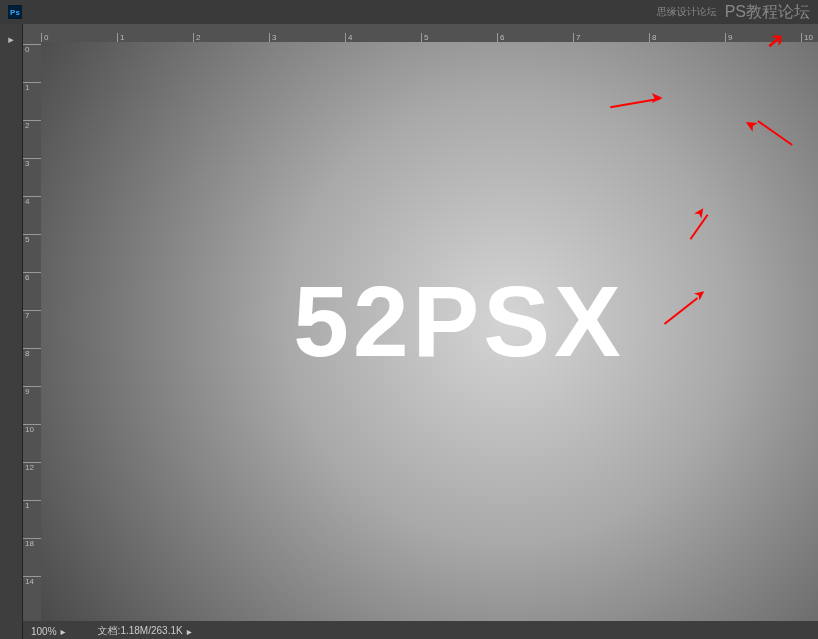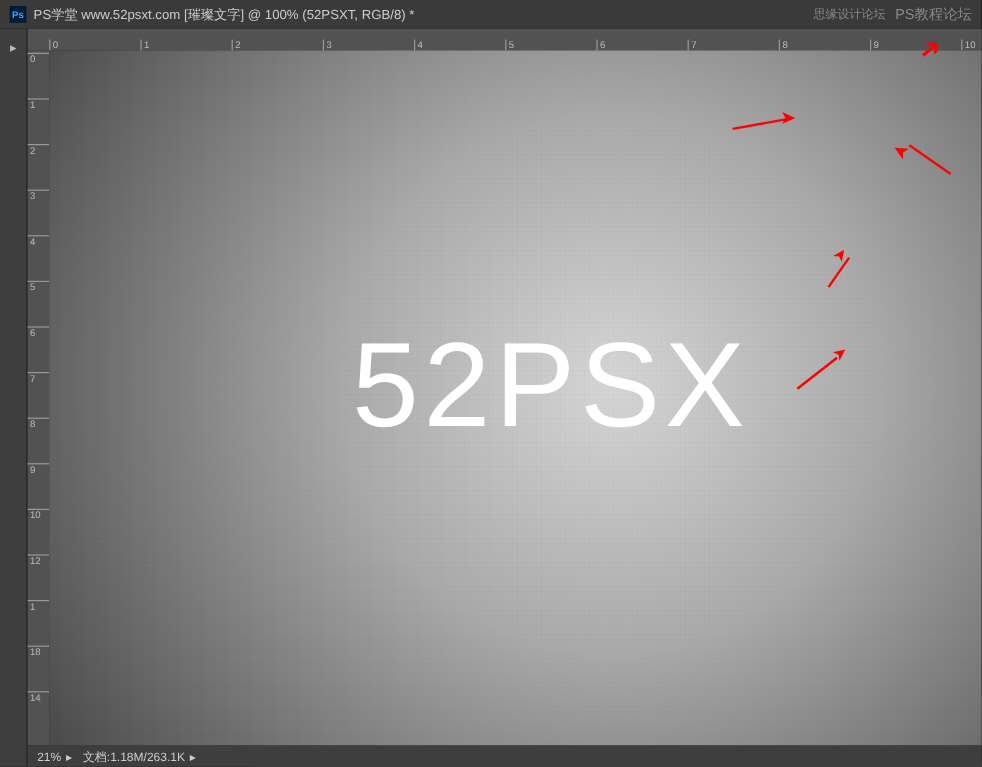--- a/index.html
+++ b/index.html
@@ -11,34 +11,33 @@
 .left-tools { width: 26px; background: #3e3e3e; border-right: 1px solid #222; display: flex; flex-direction: column; padding-top: 4px; }
 .tool-slot { width: 22px; height: 20px; margin: 1px auto; display: flex; align-items: center; justify-content: center; color: #bbb; font-size: 11px; }
 .rulers-canvas { flex: 1; display: flex; flex-direction: column; background: #282828; }
 .ruler-h { height: 18px; background: #525252; display: flex; align-items: flex-end; font-size: 8px; color: #bbb; padding-left: 18px; position: relative; }
 .ruler-h span { width: 76px; display: inline-block; border-left: 1px solid #999; padding-left: 2px; }
 .canvas-row { flex: 1; display: flex; }
 .ruler-v { width: 18px; background: #525252; font-size: 8px; color: #bbb; padding-top: 2px; }
 .ruler-v span { display: block; height: 38px; border-top: 1px solid #999; padding-left: 2px; }
 .canvas { flex: 1; background: radial-gradient(circle at 56% 48%, #d6d6d6 0%, #aaa 40%, #6a6a6a 80%, #4a4a4a 100%); position: relative; display: flex; align-items: center; justify-content: center; }
 .canvas-noise { position: absolute; inset: 0; opacity: 0.15; background-image: repeating-linear-gradient(0deg, rgba(0,0,0,0.1) 0, transparent 1px, transparent 2px), repeating-linear-gradient(90deg, rgba(0,0,0,0.1) 0, transparent 1px, transparent 2px); }
-.canvas-text { color: #fff; font-size: 100px; font-weight: 400; letter-spacing: 4px; position: relative; top: -10px; }
+.canvas-text { color: #fff; font-size: 100px; font-weight: 700; letter-spacing: 4px; position: relative; top: -10px; }
 .statusbar { height: 20px; background: #3e3e3e; display: flex; align-items: center; font-size: 10px; color: #ccc; padding: 0 8px; }
-.statusbar span + span { margin-left: 9px; }
+.statusbar span + span { margin-left: 32px; }
 .arrow-annot { position: absolute; color: #ff0000; font-size: 22px; z-index: 10; pointer-events: none; }
 .arrow-line { position: absolute; background: #ff0000; height: 2px; z-index: 10; pointer-events: none; }
 </style>
 </head>
 <body>
 
 <div class="titlebar">
   <span class="ps-icon">Ps</span>
-  <span>PS学堂  www.52psxt.com [璀璨文字] @ 100% (52PSXT, RGB/8) *</span>
   <span class="titlebar-right">思缘设计论坛</span>
-  <span style="margin-left:8px;color:#888;font-size:12px">PS教程论坛</span>
+  <span style="margin-left:8px;color:#888;font-size:16px">PS教程论坛</span>
 </div>
 
 <div class="main-area">
   <div class="left-tools">
     <div class="tool-slot">▸</div>
   </div>
 
   <div class="rulers-canvas">
     <div class="ruler-h" id="ruler-h">
         <span>0</span>
@@ -70,21 +69,21 @@
           <span>1</span>
           <span>18</span>
           <span>14</span>
         </div>
       <div class="canvas">
         <div class="canvas-noise"></div>
         <div class="canvas-text">52PSX</div>
       </div>
     </div>
     <div class="statusbar">
-      <span>21%</span>
+      <span>100%</span>
       <span style="margin-left:4px">▸</span>
       <span>文档:1.18M/263.1K</span>
       <span style="margin-left:4px">▸</span>
     </div>
   </div>
 
 </div>
 
 <div class="arrow-annot" style="left:766px;top:28px;transform:rotate(-40deg)">➔</div>
 <div class="arrow-line" style="left:610px;top:102px;width:50px;transform:rotate(-10deg)"></div>

